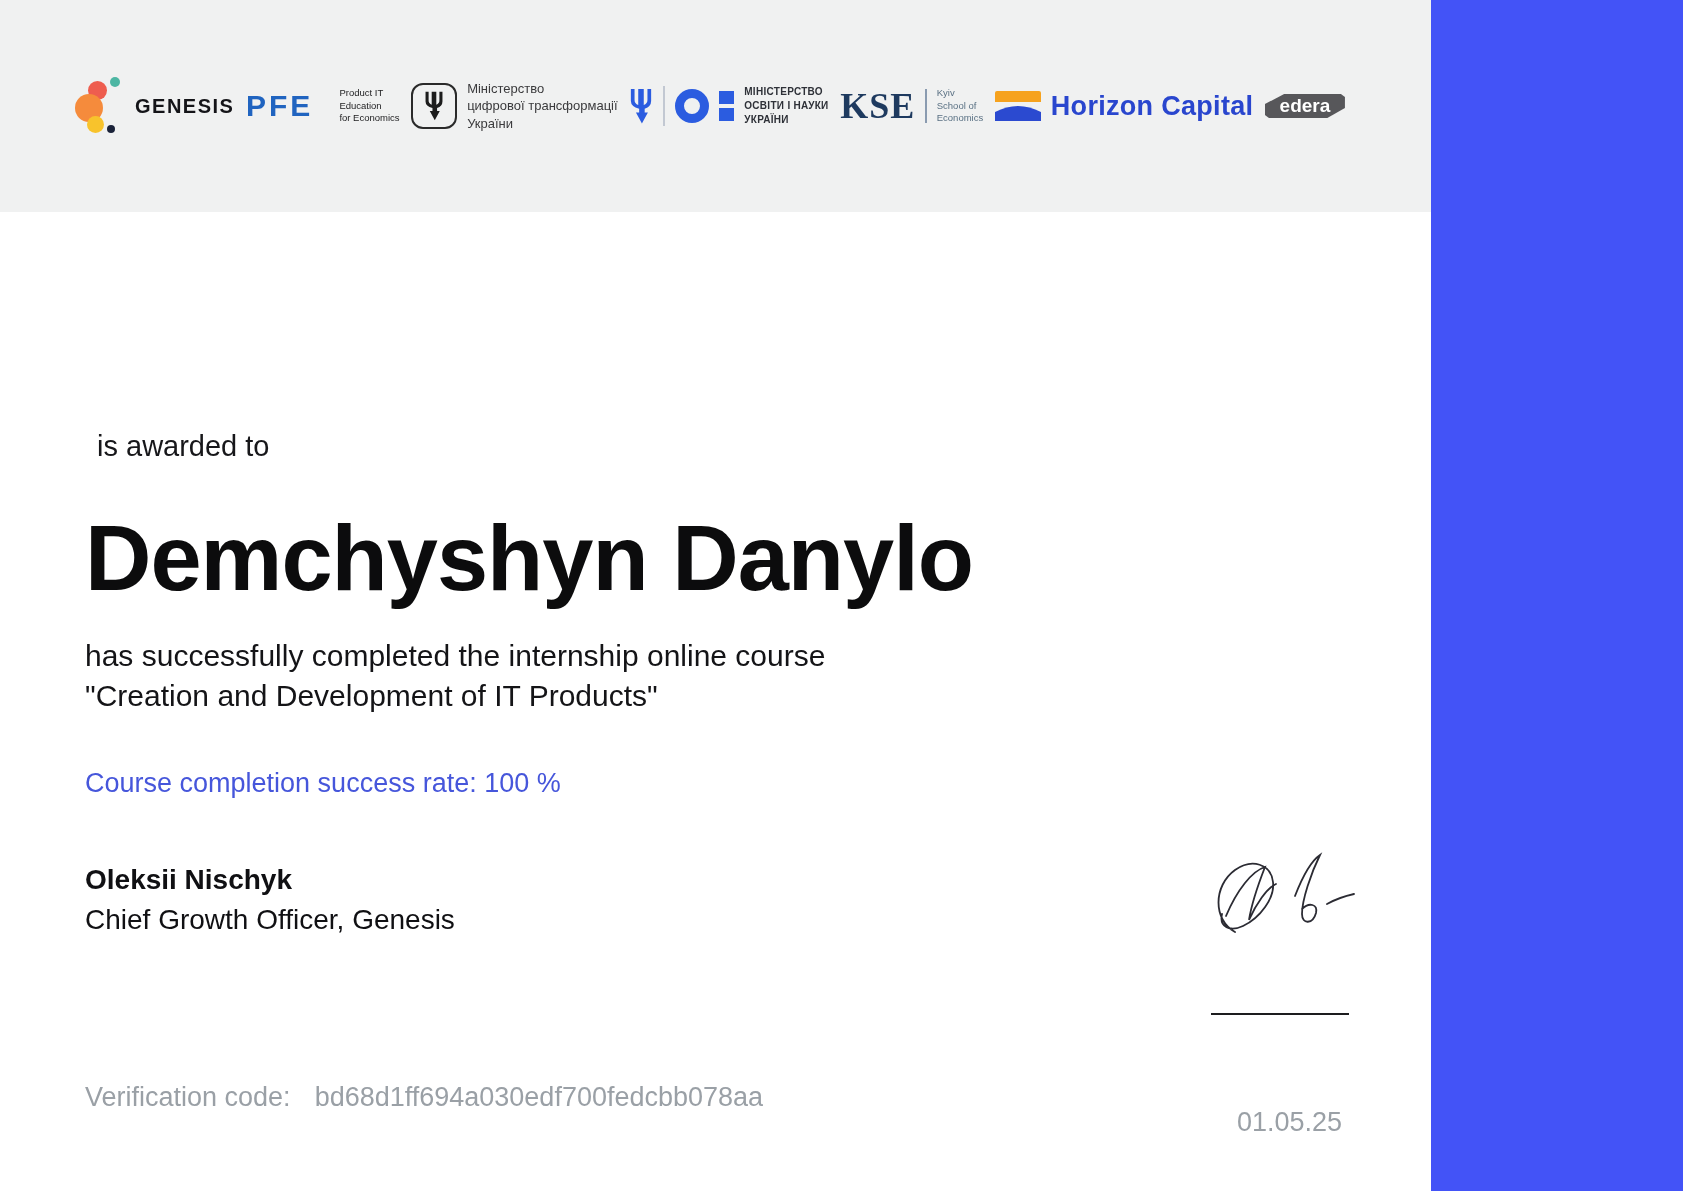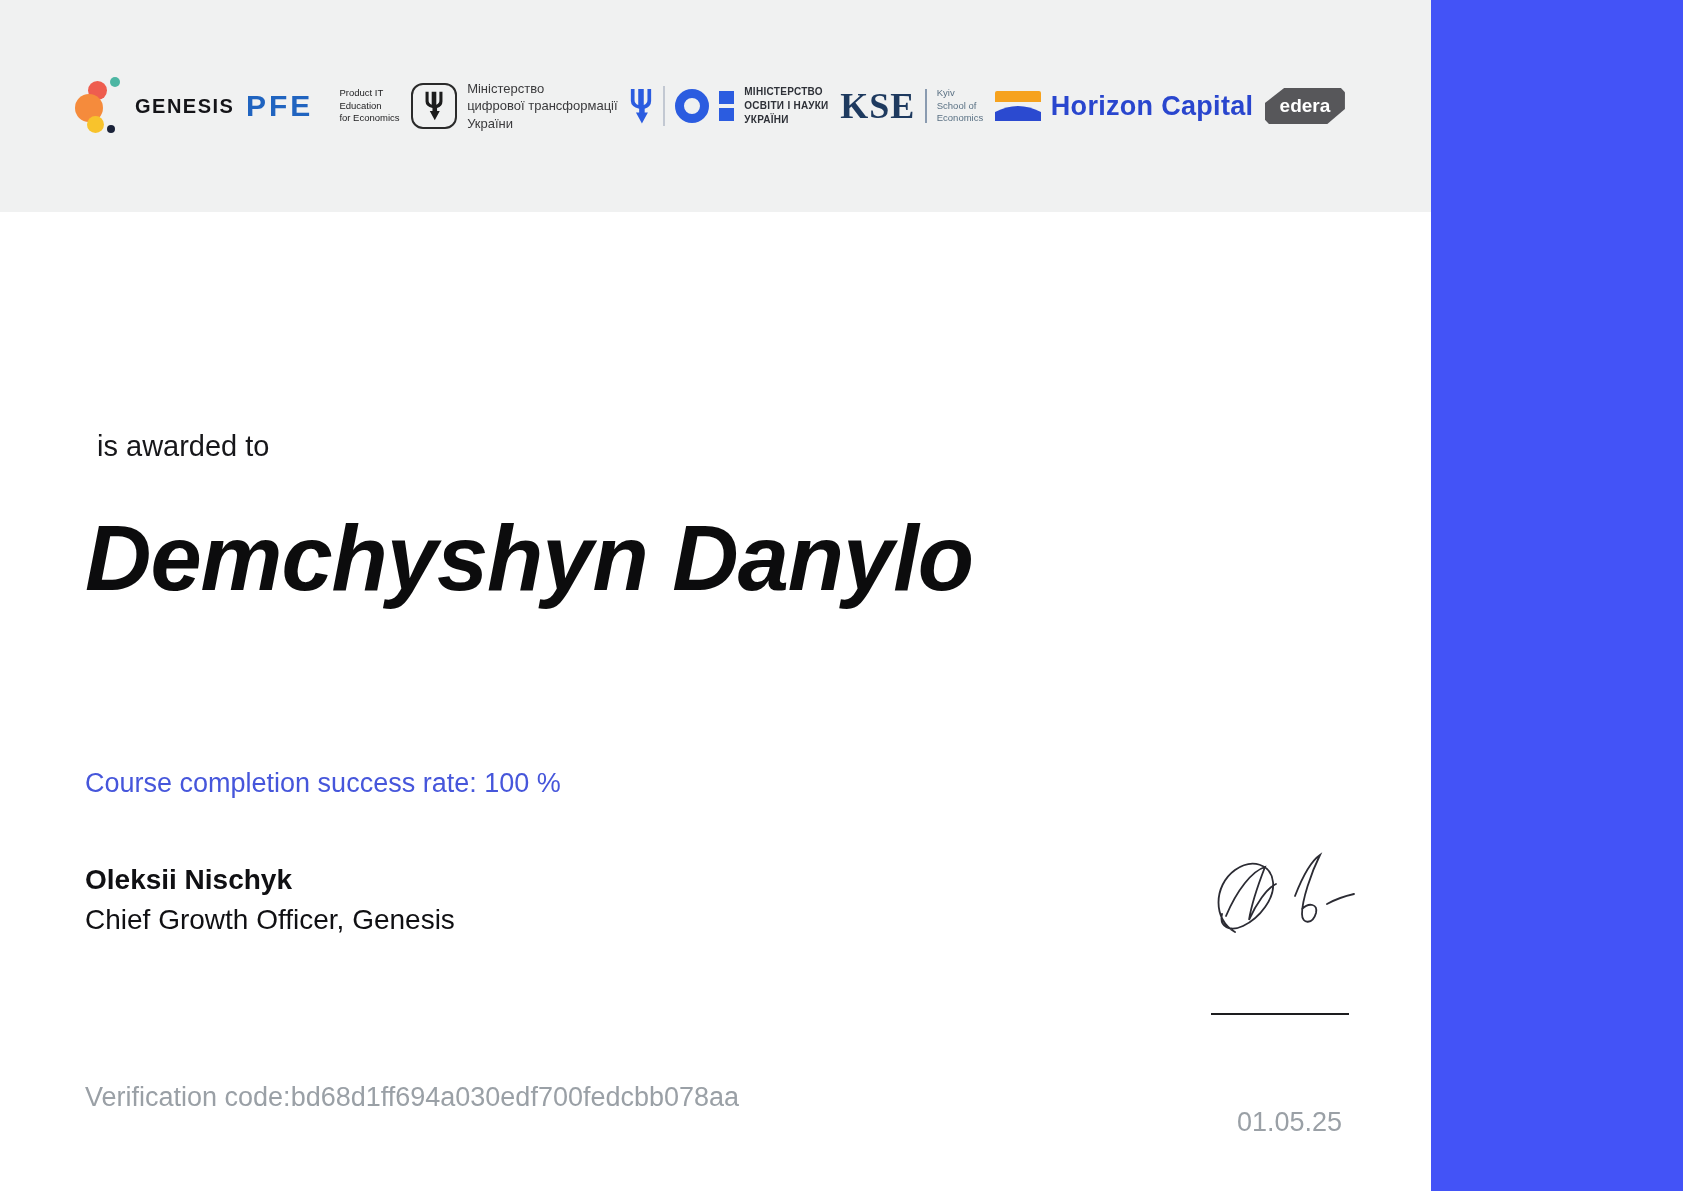--- a/index.html
+++ b/index.html
@@ -40,38 +40,38 @@
   
   .kse-word{font-family:"Liberation Serif",serif;font-weight:700;font-size:36px;
             color:#1E3A5F;letter-spacing:1px;}
   .kse-div{width:1.5px;height:34px;background:#8A9BB0;}
   .kse-cap{font-size:9.5px;line-height:1.35;color:#5A7184;}
 
   
   .hor-word{font-size:27px;font-weight:700;color:#2946CE;letter-spacing:.3px;}
 
   
-  .edera{width:80px;height:36px;background:#57575A;color:#fff;font-weight:700;font-size:19px;
+  .edera{width:80px;height:24px;background:#57575A;color:#fff;font-weight:700;font-size:19px;
          display:flex;align-items:center;justify-content:center;
          clip-path:polygon(24% 0,95% 0,100% 12%,100% 58%,78% 100%,5% 100%,0 88%,0 42%);}
 
   
   .title{position:absolute;left:82px;top:256px;font-size:168px;font-weight:500;
          color:#4254EE;letter-spacing:-4px;line-height:1.05;}
   .awarded{position:absolute;left:97px;top:430px;font-size:29px;color:#17171a;}
   .name{position:absolute;left:85px;top:506px;font-size:92px;font-weight:700;
-        color:#0c0c0d;letter-spacing:-1px;font-style:italic;}
+        color:#0c0c0d;letter-spacing:-1px;}
   .desc{position:absolute;left:85px;top:636px;font-size:30px;color:#141417;line-height:40px;}
   .rate{position:absolute;left:85px;top:768px;font-size:27px;color:#4656DB;}
   .signer{position:absolute;left:85px;top:860px;font-size:28px;color:#101013;line-height:40px;}
   .signer .nm{font-weight:700;}
   .sig{position:absolute;left:1205px;top:850px;}
   .sig-line{position:absolute;left:1211px;top:1013px;width:138px;height:2px;background:#1d1d1f;}
   .verif{position:absolute;left:85px;top:1082px;font-size:27px;color:#9AA0A6;}
-  .verif .code{text-align:right;}
+  .verif .code{margin-left:24px;text-align:right;}
   .date{position:absolute;left:1237px;top:1082px;font-size:27px;color:#9AA0A6;margin-top:25px;}
 </style>
 </head>
 <body>
 
 <div class="page">
 
   <div class="band"></div>
 
   <svg width="0" height="0" style="position:absolute">
@@ -156,20 +156,24 @@
       <span>edera</span>
     </div>
 
   </div>
 
 
   <div class="awarded">is awarded to</div>
 
   <div class="name">Demchyshyn Danylo</div>
 
+  <div class="desc">
+    <div>has successfully completed the internship online course</div>
+    <div>"Creation and Development of IT Products"</div>
+  </div>
 
   <div class="rate">Course completion success rate: 100 %</div>
 
   <div class="signer">
     <div class="nm">Oleksii Nischyk</div>
     <div>Chief Growth Officer, Genesis</div>
   </div>
 
   <svg class="sig" width="160" height="100" viewBox="0 0 160 100" fill="none" stroke="#2b2b33" stroke-width="1.8" stroke-linecap="round">
     <path d="M30 82 C 8 70, 8 36, 30 20 C 47 8, 66 14, 68 32 C 70 48, 55 68, 38 76 C 25 82, 14 77, 17 64"></path>

